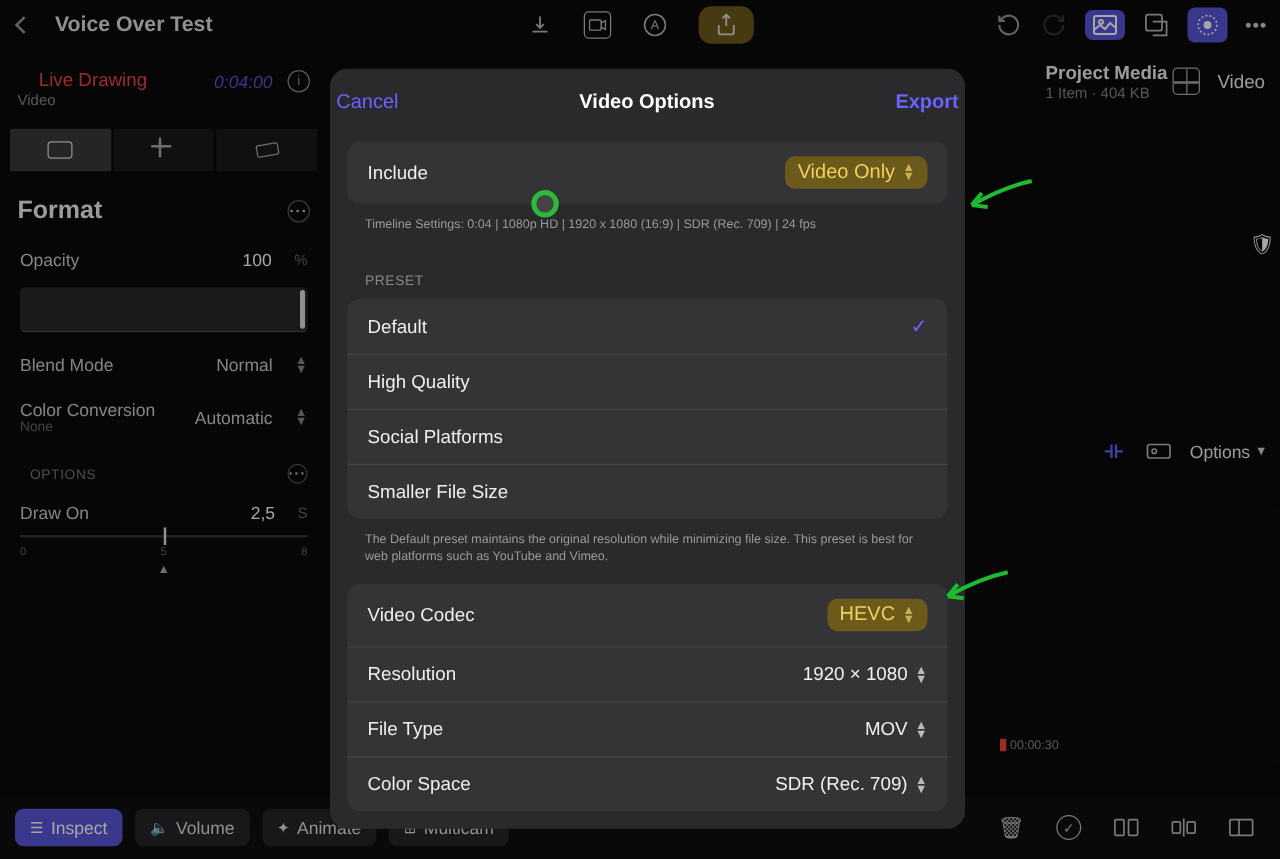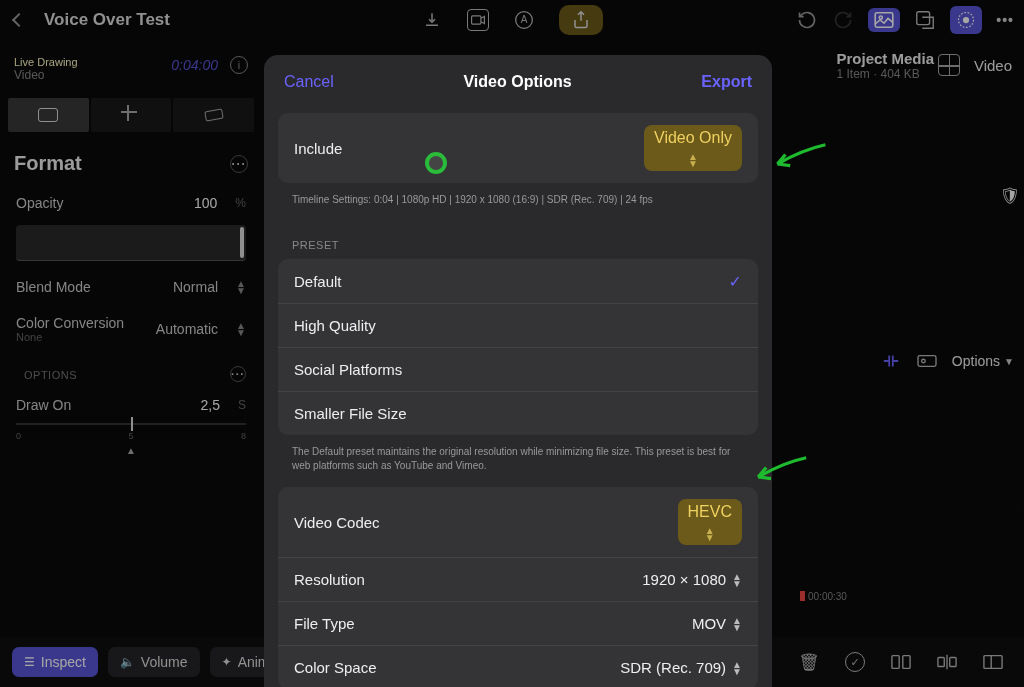--- a/index.html
+++ b/index.html
@@ -16,21 +16,21 @@
   .share-highlight { background: #6b5a1a; border-radius: 10px; padding: 5px 13px; display: flex; align-items: center; justify-content: center; }
   .purple-btn { background: #5a56d8; border-radius: 6px; padding: 4px 6px; display: flex; align-items: center; justify-content: center; cursor: pointer; }
   .dots-icon { letter-spacing: 1px; font-weight: bold; color: #ccc; cursor: pointer; font-size: 14px; }
   
   
   .main { display: flex; height: calc(100% - 40px - 50px); }
   
   
   .left { width: 262px; padding: 8px; }
   .clip-header { display: flex; justify-content: space-between; align-items: flex-start; padding: 8px 6px; }
-  .clip-name { font-size: 11px; color: #fef9c3; }
+  .clip-name { font-size: 15px; color: #ef4444; margin-left: 17px; }
   .clip-sub { font-size: 12px; color: #888; }
   .clip-time { color: #5a56d8; font-size: 14px; margin-right: 4px; font-style: italic; }
   .info-circle { width: 18px; height: 18px; border: 1.5px solid #888; border-radius: 50%; display: inline-flex; align-items: center; justify-content: center; font-size: 11px; color: #888; }
   .tab-row { display: flex; gap: 2px; margin-top: 8px; }
   .tab { flex: 1; height: 34px; background: #1a1a1a; display: flex; align-items: center; justify-content: center; cursor: pointer; border-radius: 2px; }
   .tab.active { background: #3a3a3a; }
   .cam-icon { width: 20px; height: 14px; border: 1.5px solid #ddd; border-radius: 3px; position: relative; }
   .crop-icon { width: 16px; height: 16px; position: relative; }
   .crop-icon::before, .crop-icon::after { content: ''; position: absolute; background: #aaa; }
   .crop-icon::before { width: 16px; height: 1.5px; top: 4px; left: -2px; }
@@ -68,30 +68,30 @@
   .opts-text { font-size: 14px; color: #eee; }
   .chev-down { font-size: 10px; color: #ccc; }
   .timeline-area { position: absolute; bottom: 0; right: 0; left: 4px; height: 46px; }
   .tl-label { position: absolute; left: 534px; top: 0; font-size: 10px; color: #888; border-left: 5px solid #ef4444; padding-left: 3px; height: 10px; }
   .tl-mark { position: absolute; top: 0; width: 1px; height: 36px; background: #bbb; }
   .tl-shield { position: absolute; right: 4px; top: 146px; font-size: 16px; color: #fff; }
   
   
   .dim { position: absolute; inset: 0; background: rgba(0,0,0,0.35); pointer-events: none; z-index: 5; }
   .modal { position: absolute; left: 264px; top: 55px; width: 508px; background: #2a2a2d; border-radius: 14px; z-index: 10; padding-bottom: 14px; }
-  .modal-head { display: flex; justify-content: space-between; align-items: center; padding: 18px 20px 22px; }
+  .modal-head { display: flex; justify-content: space-between; align-items: center; padding: 18px 5px 22px; }
   .m-cancel { color: #6a63ff; font-size: 16px; cursor: pointer; }
   .m-title { font-size: 16px; font-weight: 600; color: #fff; }
   .m-export { color: #6a63ff; font-size: 16px; font-weight: 600; cursor: pointer; }
   .m-section { background: #343437; margin: 0 14px; border-radius: 10px; }
   .m-row { display: flex; justify-content: space-between; align-items: center; padding: 12px 16px; min-height: 44px; }
   .m-row + .m-row { border-top: 1px solid #444; }
   .m-rowlabel { font-size: 15px; color: #eee; }
   .m-rowval { font-size: 15px; color: #eee; display: flex; align-items: center; gap: 6px; }
-  .highlight-pill { background: #6b5a1a; padding: 4px 10px; border-radius: 8px; display: flex; align-items: center; gap: 6px; color: #f0d060; flex-direction: column; }
+  .highlight-pill { background: #6b5a1a; padding: 4px 10px; border-radius: 8px; display: flex; align-items: center; gap: 6px; color: #f0d060; }
   .dual-arrow { font-size: 10px; color: #bbb; line-height: 7px; }
   .highlight-pill .dual-arrow { color: #c8b050; }
   .m-desc { font-size: 10px; color: #999; padding: 10px 28px 14px; line-height: 1.4; }
   .m-label { font-size: 11px; color: #888; padding: 18px 28px 8px; letter-spacing: 0.5px; }
   .check { color: #6a63ff; font-size: 16px; }
   
   
   .green-arrow { position: absolute; z-index: 20; width: 70px; height: 32px; }
   .green-arrow svg { width: 100%; height: 100%; }
   

